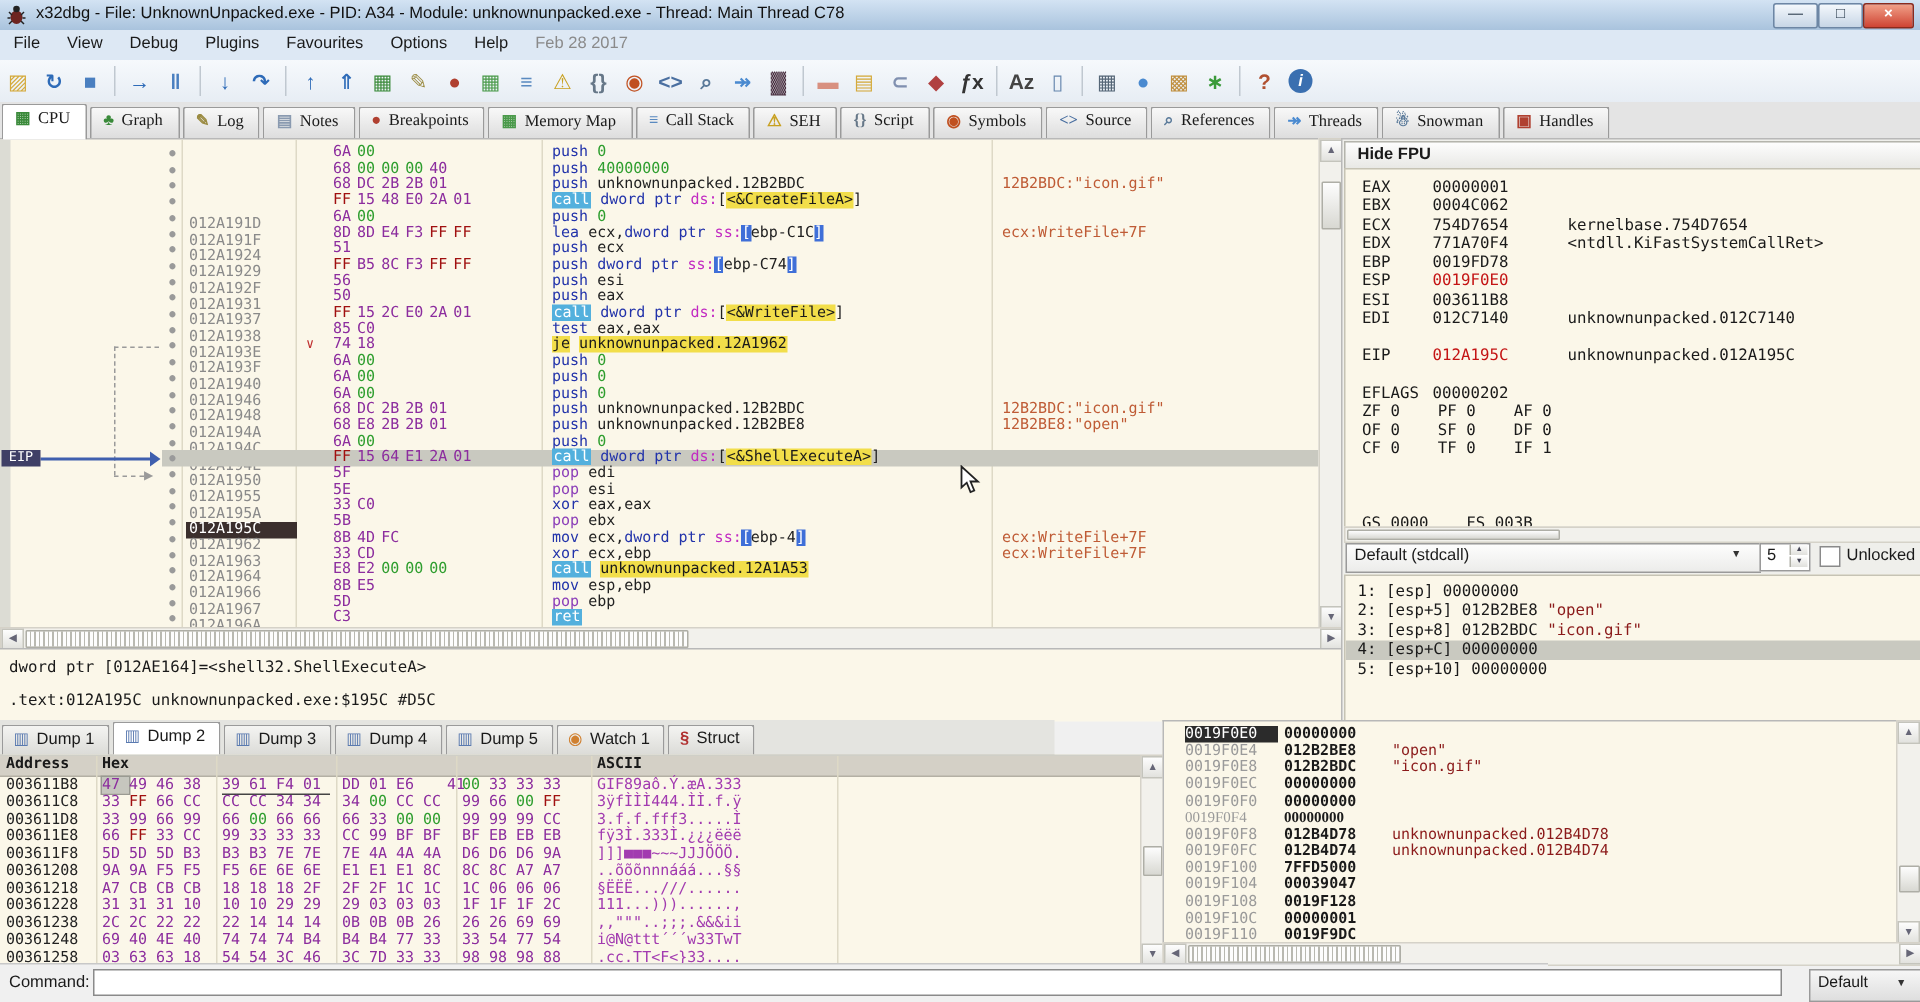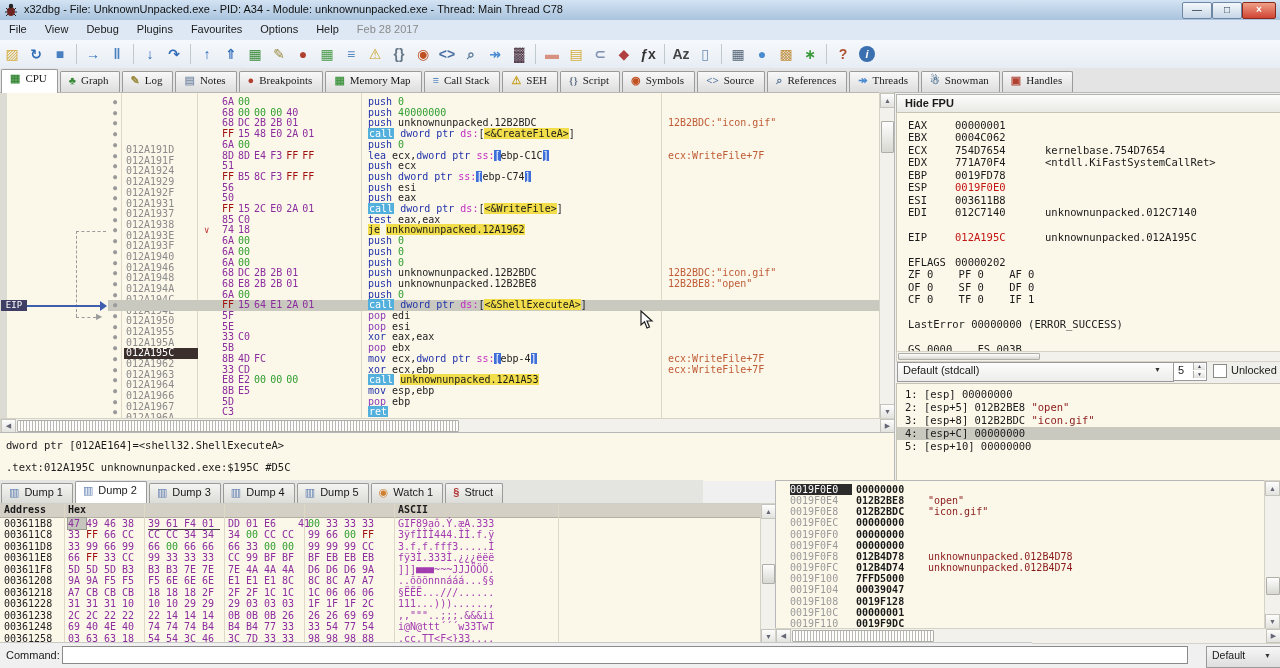--- a/index.html
+++ b/index.html
@@ -415,21 +415,20 @@
           <div class="rline" style="top: 74.7px;"><span class="rname">ESI</span><span class="rval">003611B8</span></div>
           <div class="rline" style="top: 87.15px;"><span class="rname">EDI</span><span class="rval">012C7140</span><span class="rextra">unknownunpacked.012C7140</span></div>
           <div class="rline" style="top: 99.6px;"></div>
           <div class="rline" style="top: 112.05px;"><span class="rname">EIP</span><span class="rval red">012A195C</span><span class="rextra">unknownunpacked.012A195C</span></div>
           <div class="rline" style="top: 124.5px;"></div>
           <div class="rline" style="top: 136.95px;"><span class="rname">EFLAGS</span><span class="rval">00000202</span></div>
           <div class="rline" style="top: 149.4px;"><span class="rtxt">ZF 0    PF 0    AF 0</span></div>
           <div class="rline" style="top: 161.85px;"><span class="rtxt">OF 0    SF 0    DF 0</span></div>
           <div class="rline" style="top: 174.3px;"><span class="rtxt">CF 0    TF 0    IF 1</span></div>
           <div class="rline" style="top: 186.75px;"></div>
-          <div class="rline" style="top: 199.2px;"><span class="rtxt">LastError 00000000 (ERROR_SUCCESS)</span></div>
           <div class="rline" style="top: 211.65px;"></div>
           <div class="rline" style="top: 224.1px;"><span class="rtxt">GS 0000    FS 003B</span></div>
         </div>
     </div>
     <div id="reg-hscroll" class="abs sb">
       <div id="reg-hthumb" class="sthumb"></div>
     </div>
     <div id="conv-row" class="abs">
       <div id="conv-dd" class="abs">
         <span>Default (stdcall)</span>
@@ -716,21 +715,21 @@
         <span class="scmt">"icon.gif"</span>
       </div>
       <div class="srow" style="top: 36.45px;">
         <span class="saddr">0019F0EC</span>
         <span class="sval">00000000</span>
       </div>
       <div class="srow" style="top: 47.6px;">
         <span class="saddr">0019F0F0</span>
         <span class="sval">00000000</span>
       </div>
-      <div class="srow" style="top: 58.75px;">
+      <div class="srow" style="top: 58.75px; font-family: Liberation Serif, serif;">
         <span class="saddr">0019F0F4</span>
         <span class="sval">00000000</span>
       </div>
       <div class="srow" style="top: 69.9px;">
         <span class="saddr">0019F0F8</span>
         <span class="sval">012B4D78</span>
         <span class="scmt">unknownunpacked.012B4D78</span>
       </div>
       <div class="srow" style="top: 81.05px;">
         <span class="saddr">0019F0FC</span>

